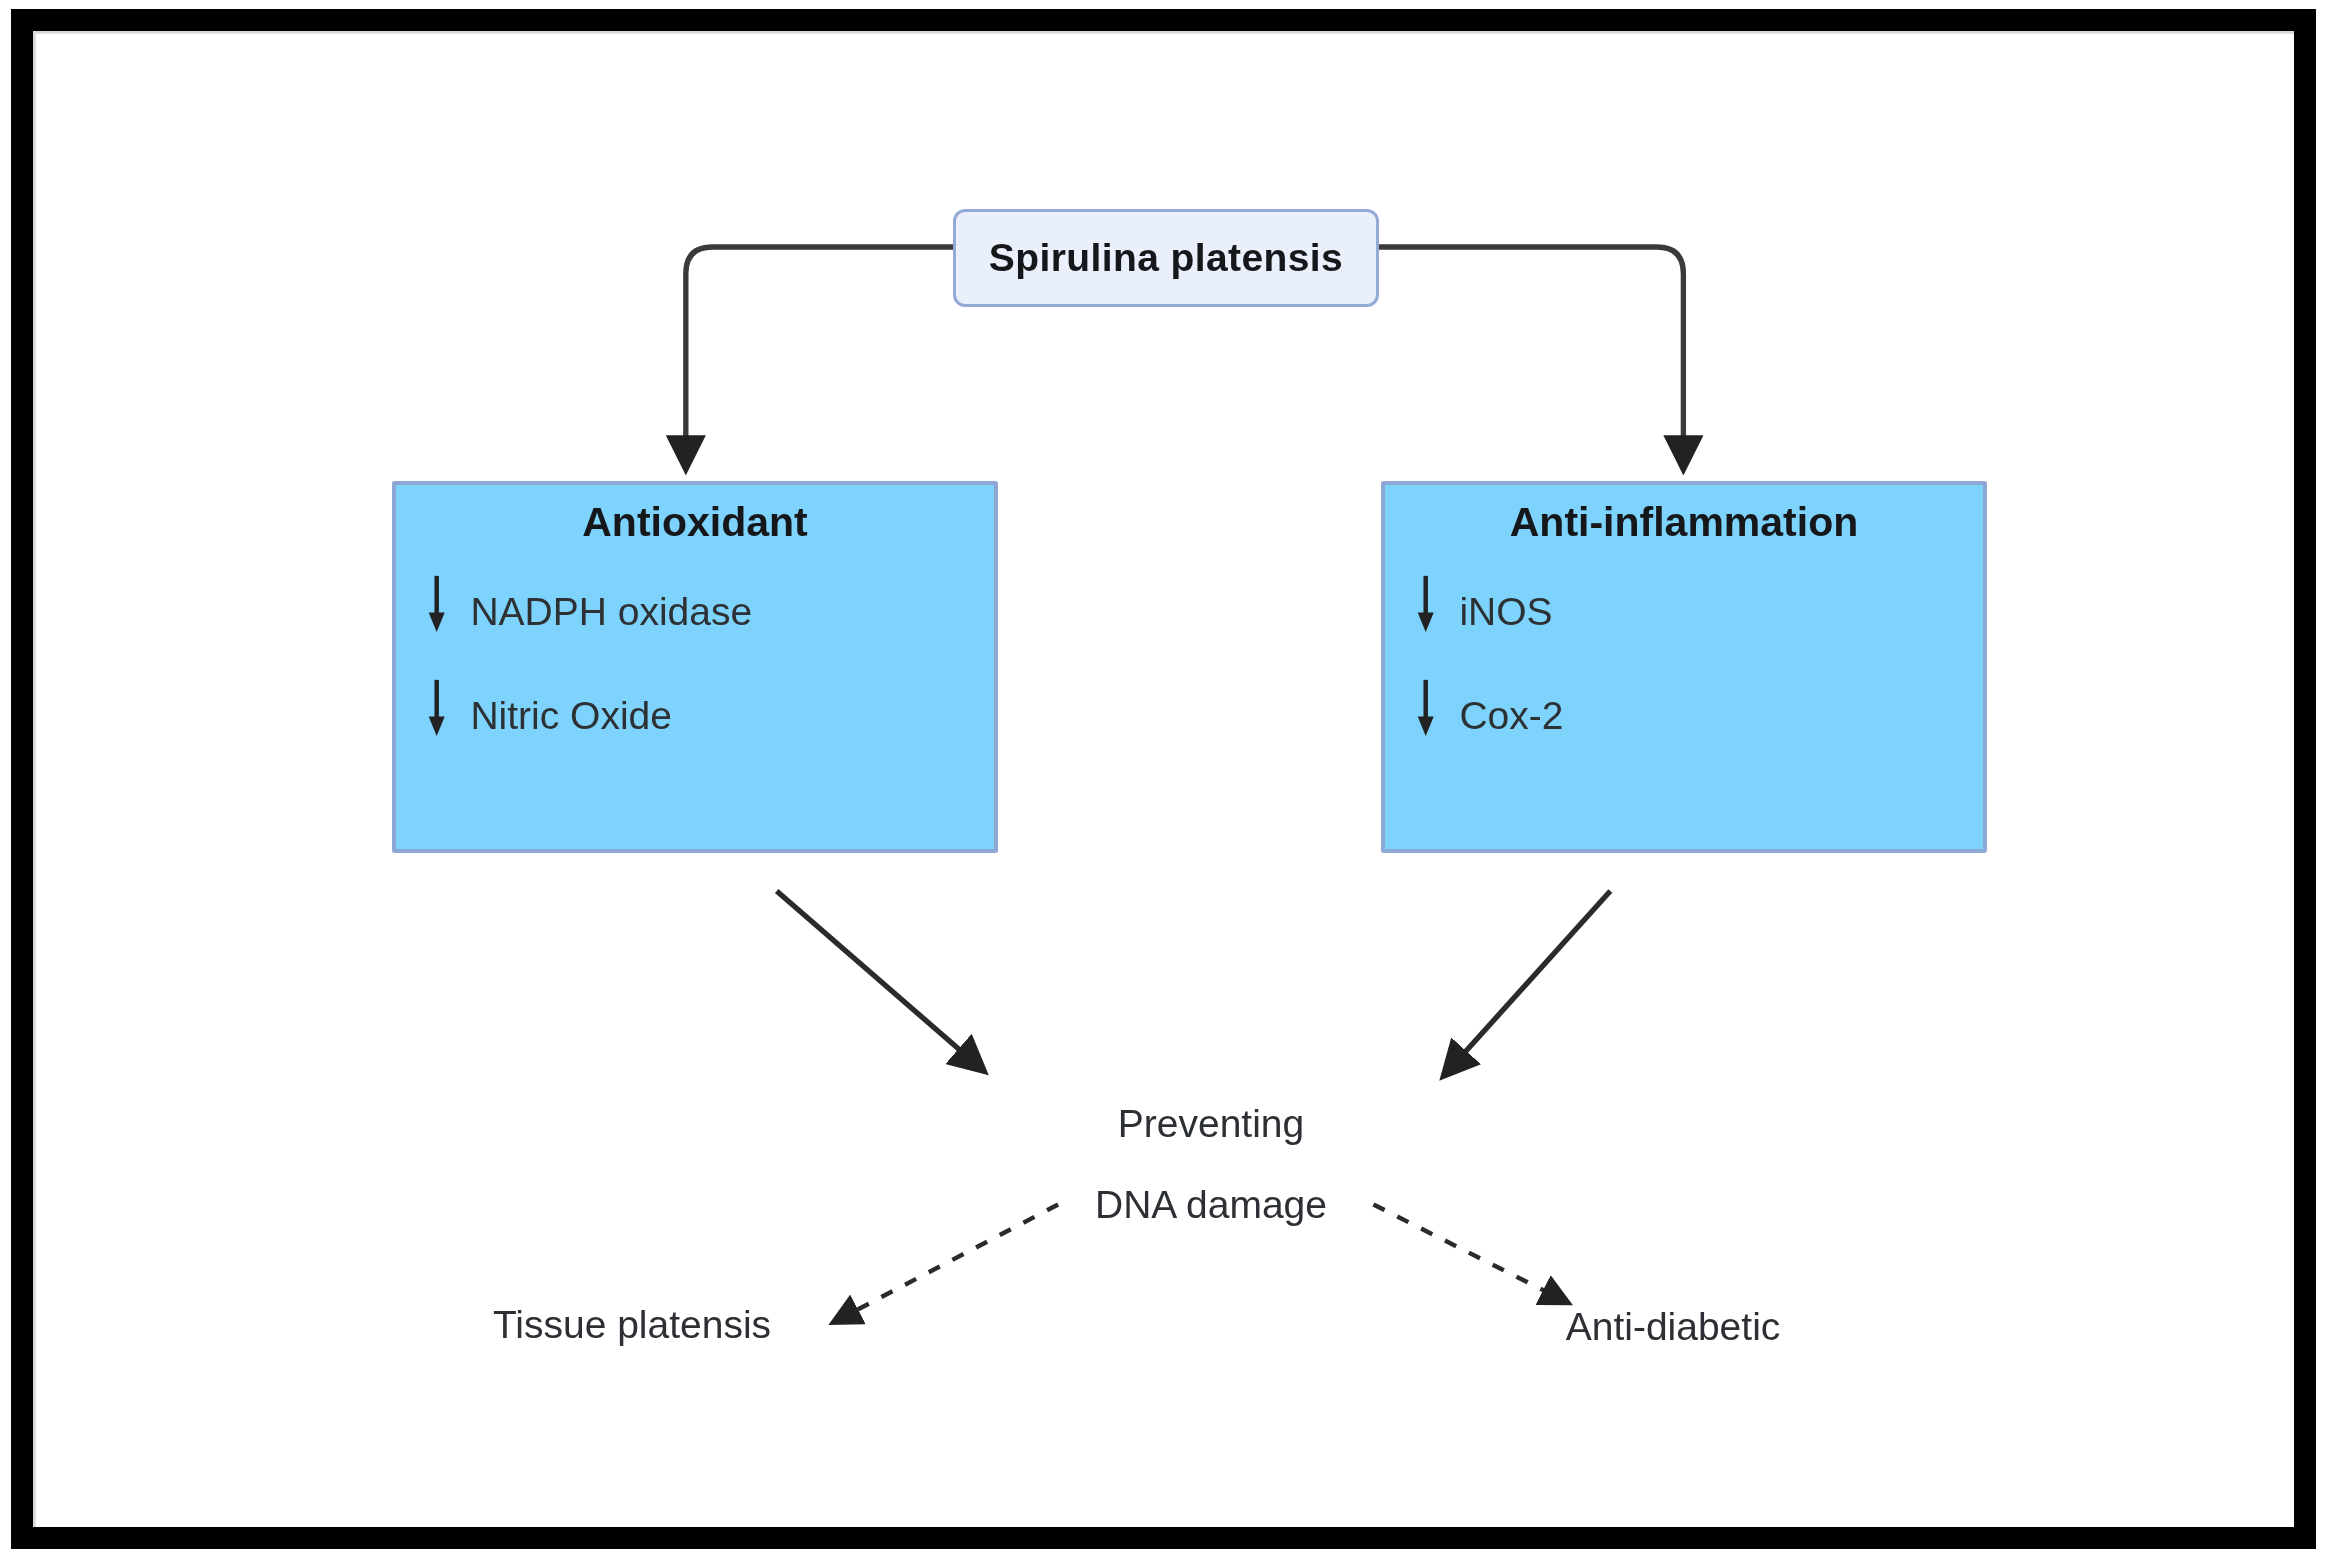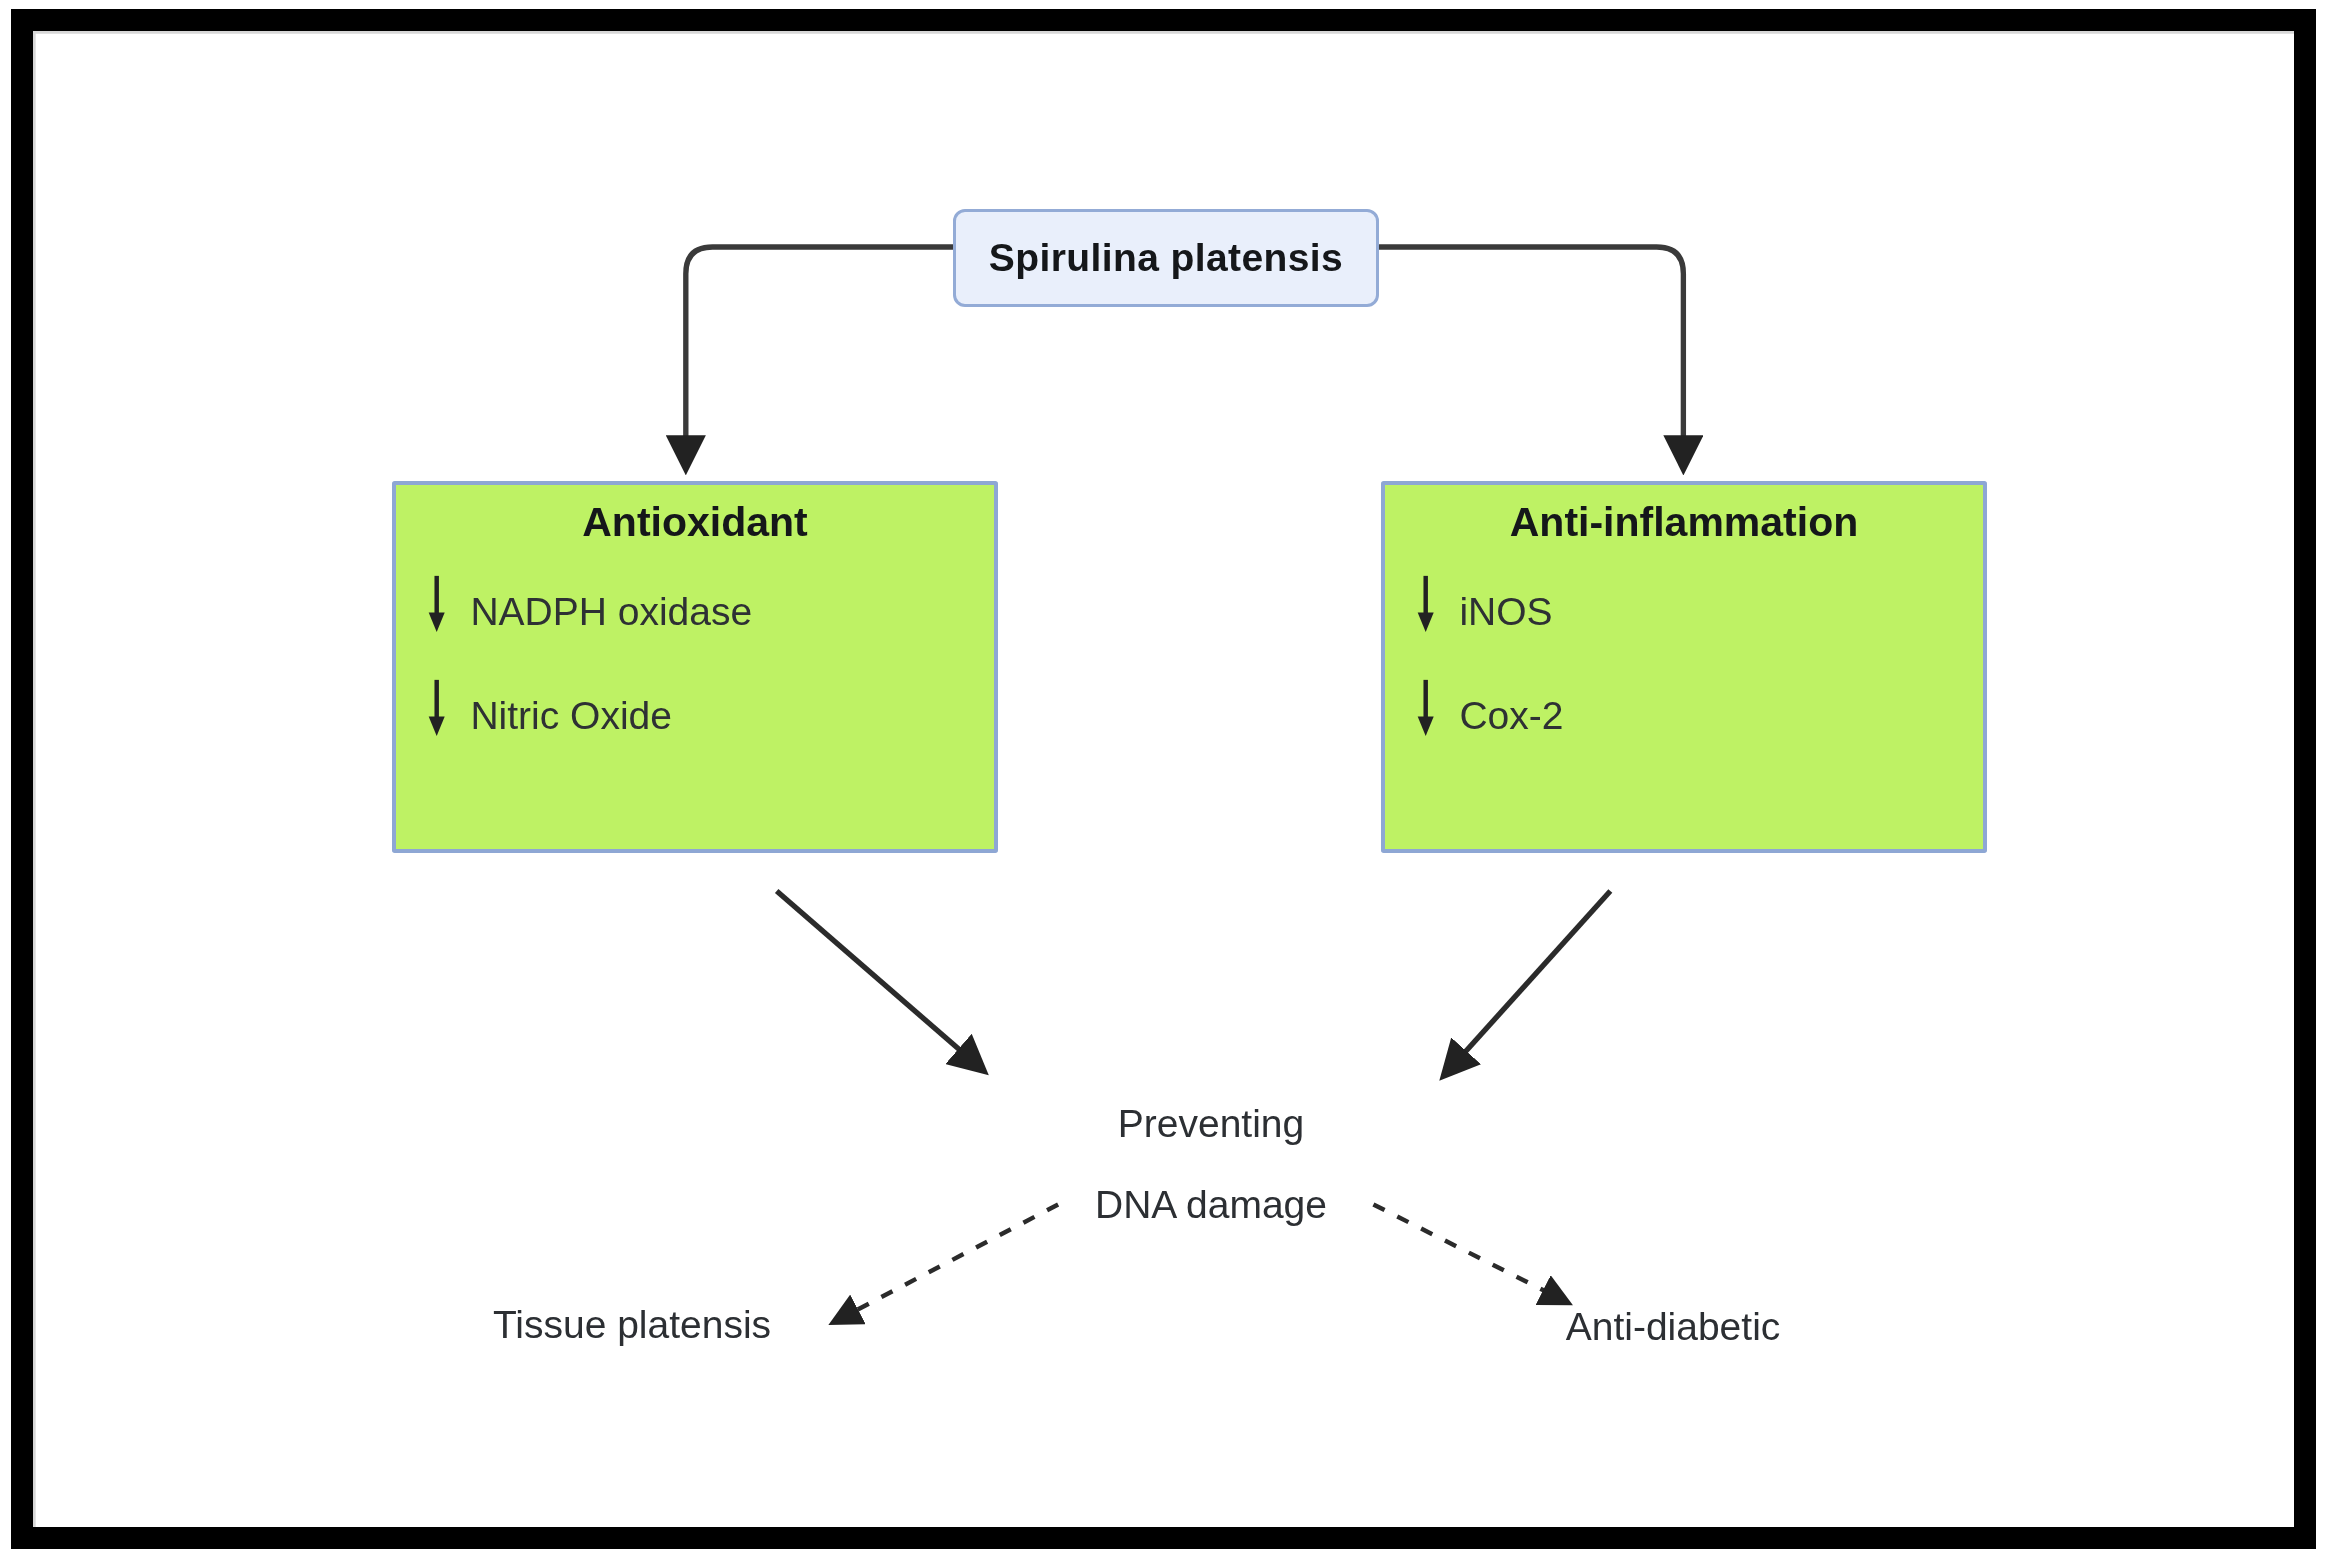--- a/index.html
+++ b/index.html
@@ -50,21 +50,21 @@
     font-size: 39px;
     font-weight: bold;
     color: #15171a;
     letter-spacing: 0.4px;
   }
   
   .branch-box {
     position: absolute;
     top: 481px;
     width: 606px; height: 372px;
-    background: #bef264;
+    background: #7dd3fc;
     border: 4.5px solid #8ea7d4;
     box-sizing: border-box;
     border-radius: 2.7px;
     z-index: 2;
   }
   .branch-box.left  { left: 392px; }
   .branch-box.right { left: 1381px; }
   .branch-title {
     margin-top: 14.3px;
     text-align: center;

